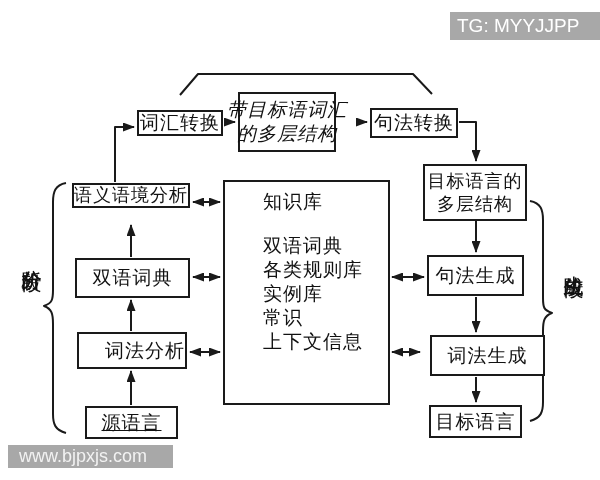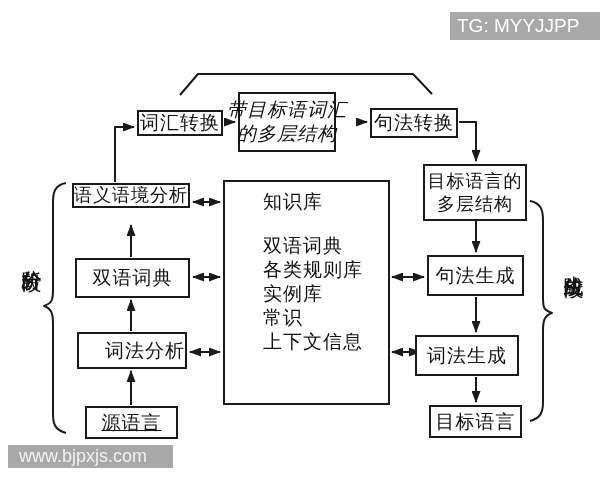--- a/index.html
+++ b/index.html
@@ -117,21 +117,21 @@
     </span>
   </div>
 
   <div class="box small-font" style="left:423px;top:164px;width:104px;height:57px;">
     <span>目标语言的</span>
     <span>多层结构</span>
   </div>
   <div class="box" style="left:427px;top:255px;width:97px;height:41px;">
     <span>句法生成</span>
   </div>
-  <div class="box" style="left:415px;top:335px;width:104px;height:41px;">
+  <div class="box" style="left:430px;top:335px;width:115px;height:41px;">
     <span>词法生成</span>
   </div>
   <div class="box" style="left:429px;top:405px;width:93px;height:33px;">
     <span>目标语言</span>
   </div>
 
   <div class="watermark" id="wm-top">TG: MYYJJPP</div>
   <div class="watermark" id="wm-bottom">www.bjpxjs.com</div>
 
 </div>

